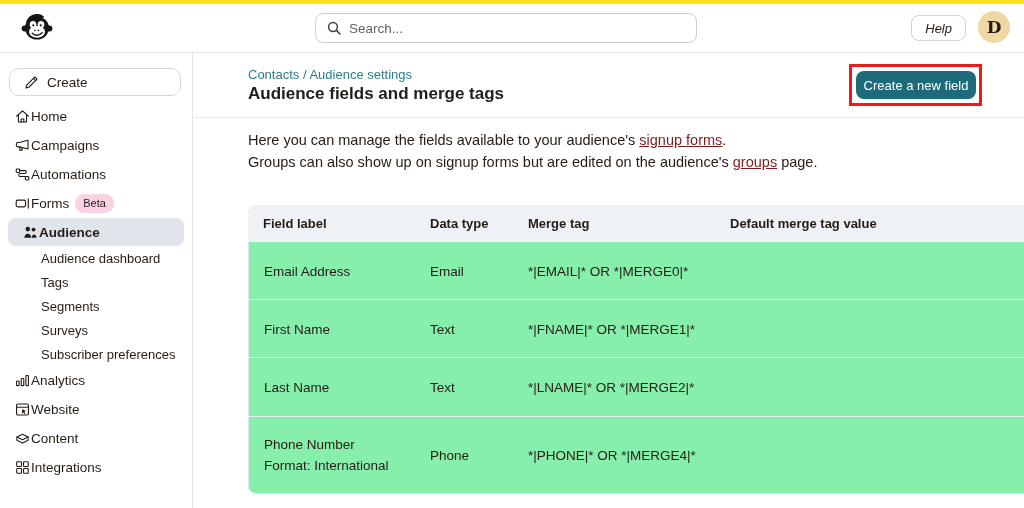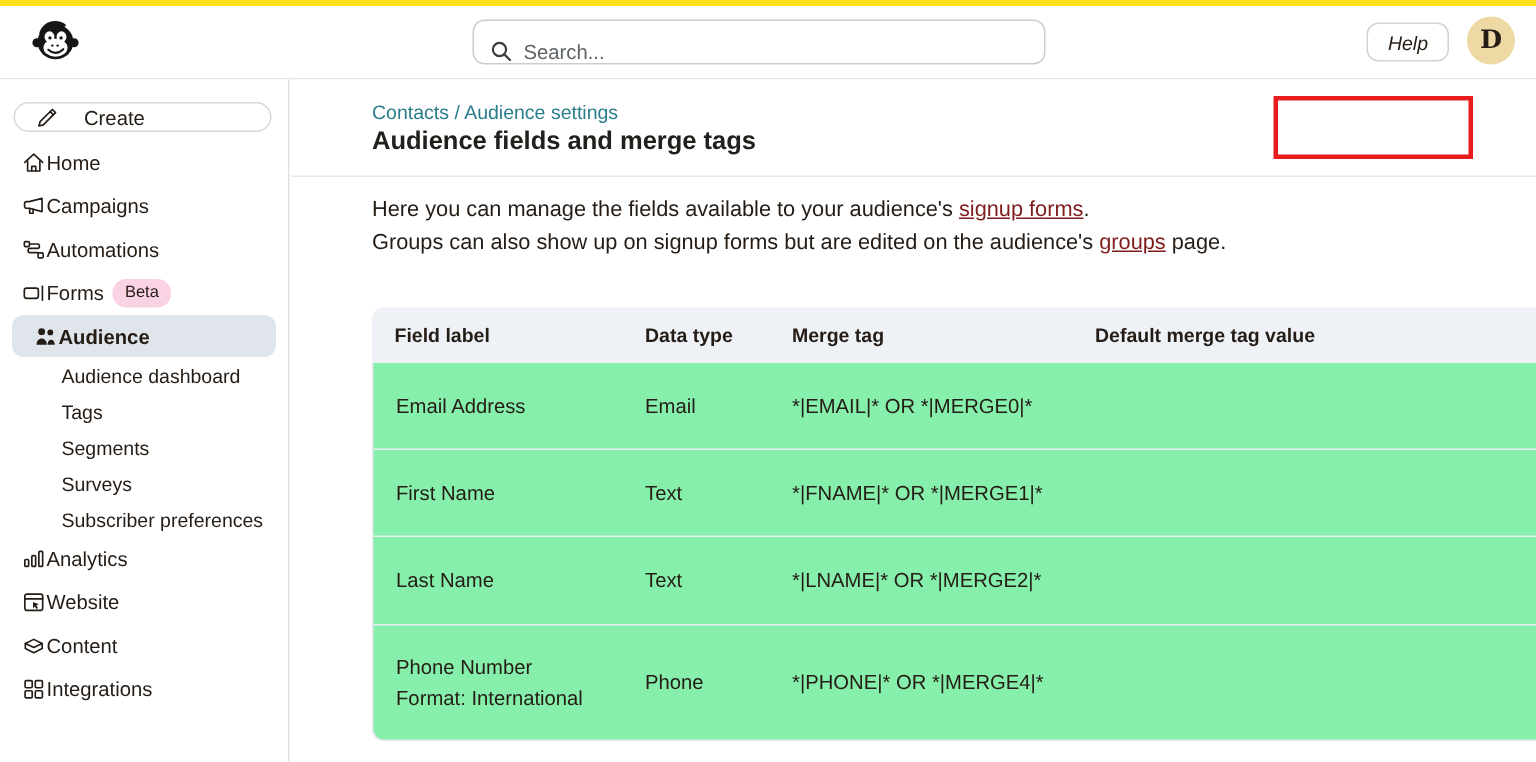--- a/index.html
+++ b/index.html
@@ -12,40 +12,40 @@
   svg { display:block; }
   .stroke-ic { stroke:#241c15; fill:none; stroke-width:1.3; stroke-linecap:round; stroke-linejoin:round; }
 
   
   .yellow-strip { position:absolute; top:0; left:0; width:100%; height:4px; background:#ffe01b; z-index:5; }
   .topbar { position:absolute; top:0; left:0; width:100%; height:53px; background:#fff; border-bottom:1px solid #e7e7e7; }
   .logo { position:absolute; left:20px; top:11px; width:34px; height:34px; cursor:pointer; }
   .searchbar {
     position:absolute; left:315px; top:13px; width:382px; height:30px;
     border:1px solid #c9ced4; border-radius:8px; background:#fff;
-    display:flex; align-items:flex-end; padding:0 10px; gap:7px;
+    display:flex; align-items:center; padding:0 10px; gap:7px;
   }
   .searchbar input { border:none; outline:none; flex:1; font:13.5px "Liberation Sans", sans-serif; color:#241c15; background:transparent; }
   .searchbar input::placeholder { color:#5e6468; }
   .help-btn {
     position:absolute; right:58px; top:15px; height:26px; padding:0 13px;
     border:1px solid #d2d2d2; border-radius:8px; background:#fff;
     display:flex; align-items:center; font-size:13px; color:#241c15; cursor:pointer;font-style:italic;
   }
   .avatar {
     position:absolute; right:14px; top:11px; width:32px; height:32px; border-radius:50%;
     background:#eed9a4; color:#241c15; display:flex; align-items:center; justify-content:center;
     font-family:"DejaVu Serif", serif; font-weight:bold; font-size:17px; cursor:pointer;
   }
 
   
   .sidebar { position:absolute; top:53px; left:0; width:193px; bottom:0; background:#fff; border-right:1px solid #e3e3e3; padding-top:15px; }
   .create-btn {
-    margin:0 11px 6px 9px; height:20px; border:1px solid #d4d8dc; border-radius:10px;
-    display:flex; align-items:center; gap:16px; padding-left:13px; cursor:pointer; background:#fff;
+    margin:0 11px 6px 9px; height:28px; border:1px solid #d4d8dc; border-radius:10px;
+    display:flex; align-items:center; gap:7px; padding-left:13px; cursor:pointer; background:#fff;
   }
   .nav-item { height:29px; display:flex; align-items:center; padding-left:14px; cursor:pointer; }
   .nav-item .ic { width:17px; display:flex; justify-content:center; }
   .nav-item.selected { background:#dfe5ea; border-radius:8px; margin:0 8px; height:28px; font-weight:bold; }
   .badge-beta { background:#f9d2e4; color:#241c15; font-size:11px; line-height:1; padding:4px 8px; border-radius:9px; margin-left:6px; }
   .sub-item { height:24px; display:flex; align-items:center; padding-left:41px; font-size:13px; cursor:pointer; }
 
   
   .main { position:absolute; left:194px; top:53px; right:0; bottom:0; background:#fff; }
   .breadcrumb { position:absolute; left:54px; top:14px; font-size:13px; color:#2a7e8c; }
@@ -241,20 +241,21 @@
 </div>
 
 <div class="main">
 
   <div class="breadcrumb">
     <a>Contacts</a><span> / </span><a>Audience settings</a>
   </div>
 
   <div class="page-title">Audience fields and merge tags</div>
 
+  <button class="create-field-btn">Create a new field</button>
   <div class="annotation-box"></div>
 
   <div class="title-divider"></div>
 
   <div class="desc">
     <div><span>Here you can manage the fields available to your audience's </span><a>signup forms</a><span>.</span></div>
     <div><span>Groups can also show up on signup forms but are edited on the audience's </span><a>groups</a><span> page.</span></div>
   </div>
 
   <div class="table">

